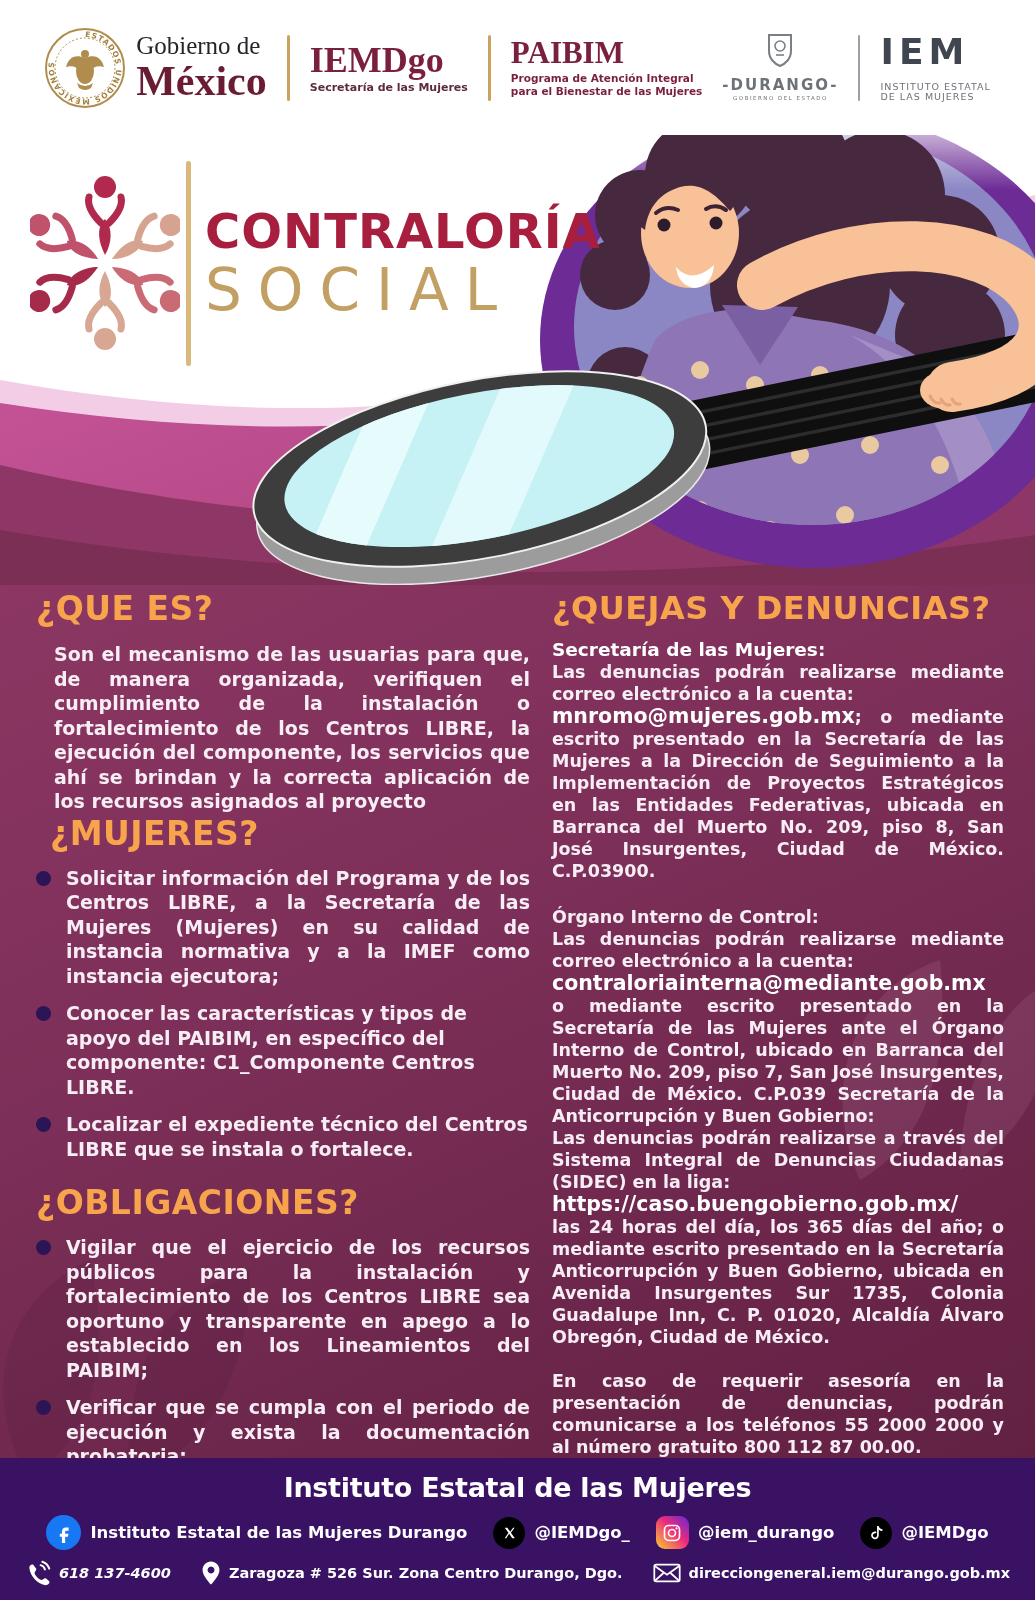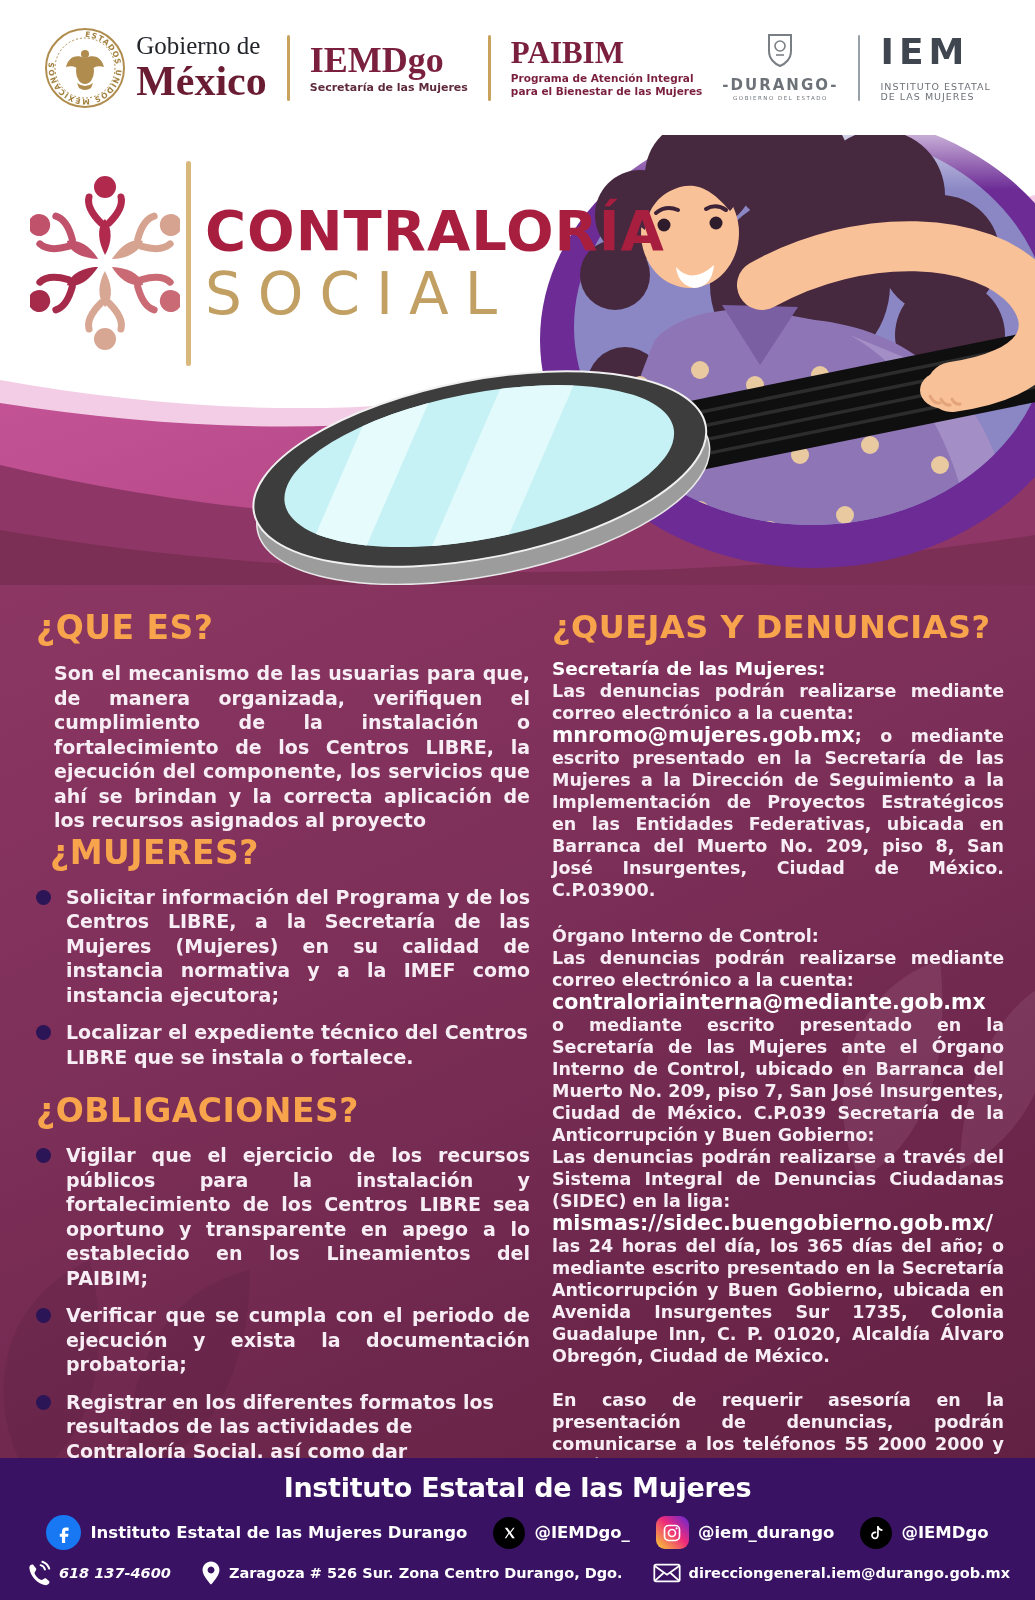--- a/index.html
+++ b/index.html
@@ -25,24 +25,24 @@
   .dur-t{font-size:15px;font-weight:bold;color:#6d7278;letter-spacing:2px;margin-top:11px;}
   .dur-s{font-size:5.5px;color:#6d7278;letter-spacing:1.5px;margin-top:3px;}
   .iem{display:flex;flex-direction:column;line-height:1;}
   .iem-t{font-size:36px;font-weight:bold;color:#3f4650;letter-spacing:5px;}
   .iem-s{font-size:9.5px;color:#6d7278;letter-spacing:1px;margin-top:12px;}
   
   .hero{position:absolute;top:100px;left:0;width:1035px;height:485px;z-index:10;}
   .brand{position:absolute;top:158px;left:30px;z-index:20;display:flex;align-items:center;}
   .goldbar{width:5px;height:205px;background:#d9b87c;border-radius:3px;margin:0 14px 0 6px;}
   .brand-txt{line-height:1;}
-  .brand-l1{font-size:56px;font-weight:bold;color:#a81e3f;letter-spacing:1px;}
+  .brand-l1{font-size:48px;font-weight:bold;color:#a81e3f;letter-spacing:1px;}
   .brand-l2{font-size:58px;color:#c2a063;letter-spacing:16px;margin-top:6px;font-weight:400;}
   
-  .content{position:absolute;top:600px;left:0;width:880px;height:873px;z-index:15;}
+  .content{position:absolute;top:581px;left:0;width:880px;height:873px;z-index:15;}
   .col-left{position:absolute;left:36px;top:8px;width:494px;}
   .col-right{position:absolute;left:552px;top:8px;width:452px;}
   h2.sec{font-size:33px;font-weight:bold;color:#f7a44c;margin:0 0 0 0;letter-spacing:0.5px;}
   .lead{font-size:19px;font-weight:bold;color:#f7edf4;line-height:24.5px;text-align:justify;
         margin:14px 0 0 18px;}
   .blist{list-style:none;margin:8px 0 0 0;padding:0;}
   .blist li{position:relative;padding-left:30px;margin-top:13px;
             font-size:19px;font-weight:bold;color:#f7edf4;line-height:24.5px;text-align:justify;}
   .blist li.rag{text-align:left;}
   .blist li::before{content:"";position:absolute;left:0;top:5px;width:15px;height:15px;
@@ -309,20 +309,21 @@
 
   <div class="content">
 
     <div class="col-left">
       <h2 class="sec">¿QUE ES?</h2>
       <p class="lead">Son el mecanismo de las usuarias para que, de manera organizada, verifiquen el cumplimiento de la instalación o fortalecimiento de los Centros LIBRE, la ejecución del componente, los servicios que ahí se brindan y la correcta aplicación de los recursos asignados al proyecto</p>
 
       <h2 class="sec mt-sec" style="margin-left:14px;">¿MUJERES?</h2>
       <ul class="blist">
         <li>Solicitar información del Programa y de los Centros LIBRE, a la Secretaría de las Mujeres (Mujeres) en su calidad de instancia normativa y a la IMEF como instancia ejecutora;</li>
+        <li class="rag">Conocer las características y tipos de apoyo del PAIBIM, en específico del componente: C1_Componente Centros LIBRE.</li>
         <li class="rag">Localizar el expediente técnico del Centros LIBRE que se instala o fortalece.</li>
       </ul>
 
       <h2 class="sec" style="margin-top:22px;">¿OBLIGACIONES?</h2>
       <ul class="blist">
         <li>Vigilar que el ejercicio de los recursos públicos para la instalación y fortalecimiento de los Centros LIBRE sea oportuno y transparente en apego a lo establecido en los Lineamientos del PAIBIM;</li>
         <li>Verificar que se cumpla con el periodo de ejecución y exista la documentación probatoria;</li>
         <li class="rag">Registrar en los diferentes formatos los resultados de las actividades de Contraloría Social, así como dar seguimiento, acompañamiento y difusión de las mismas.</li>
       </ul>
     </div>
@@ -335,21 +336,21 @@
         <span>Las denuncias podrán realizarse mediante correo electrónico a la cuenta:</span><br>
         <span class="em">mnromo@mujeres.gob.mx</span><span>; o mediante escrito presentado en la Secretaría de las Mujeres a la Dirección de Seguimiento a la Implementación de Proyectos Estratégicos en las Entidades Federativas, ubicada en Barranca del Muerto No. 209, piso 8, San José Insurgentes, Ciudad de México. C.P.03900.</span>
       </p>
 
       <p class="qp gap1">
         <span>Órgano Interno de Control:</span><br>
         <span>Las denuncias podrán realizarse mediante correo electrónico a la cuenta:</span><br>
         <span class="em">contraloriainterna@mediante.gob.mx</span><br>
         <span>o mediante escrito presentado en la Secretaría de las Mujeres ante el Órgano Interno de Control, ubicado en Barranca del Muerto No. 209, piso 7, San José Insurgentes, Ciudad de México. C.P.039 Secretaría de la Anticorrupción y Buen Gobierno:</span><br>
         <span>Las denuncias podrán realizarse a través del Sistema Integral de Denuncias Ciudadanas (SIDEC) en la liga:</span><br>
-        <span class="em">mismas://sidec.buengobierno.gob.mx/</span><br>
+        <span class="em">https://caso.buengobierno.gob.mx/</span><br>
         <span>las 24 horas del día, los 365 días del año; o mediante escrito presentado en la Secretaría Anticorrupción y Buen Gobierno, ubicada en Avenida Insurgentes Sur 1735, Colonia Guadalupe Inn, C. P. 01020, Alcaldía Álvaro Obregón, Ciudad de México.</span>
       </p>
 
       <p class="qp gap2">En caso de requerir asesoría en la presentación de denuncias, podrán comunicarse a los teléfonos 55 2000 2000 y al número gratuito 800 112 87 00.00.</p>
     </div>
   </div>
 
   <div class="footer">
     <div class="f-title">Instituto Estatal de las Mujeres</div>
 

